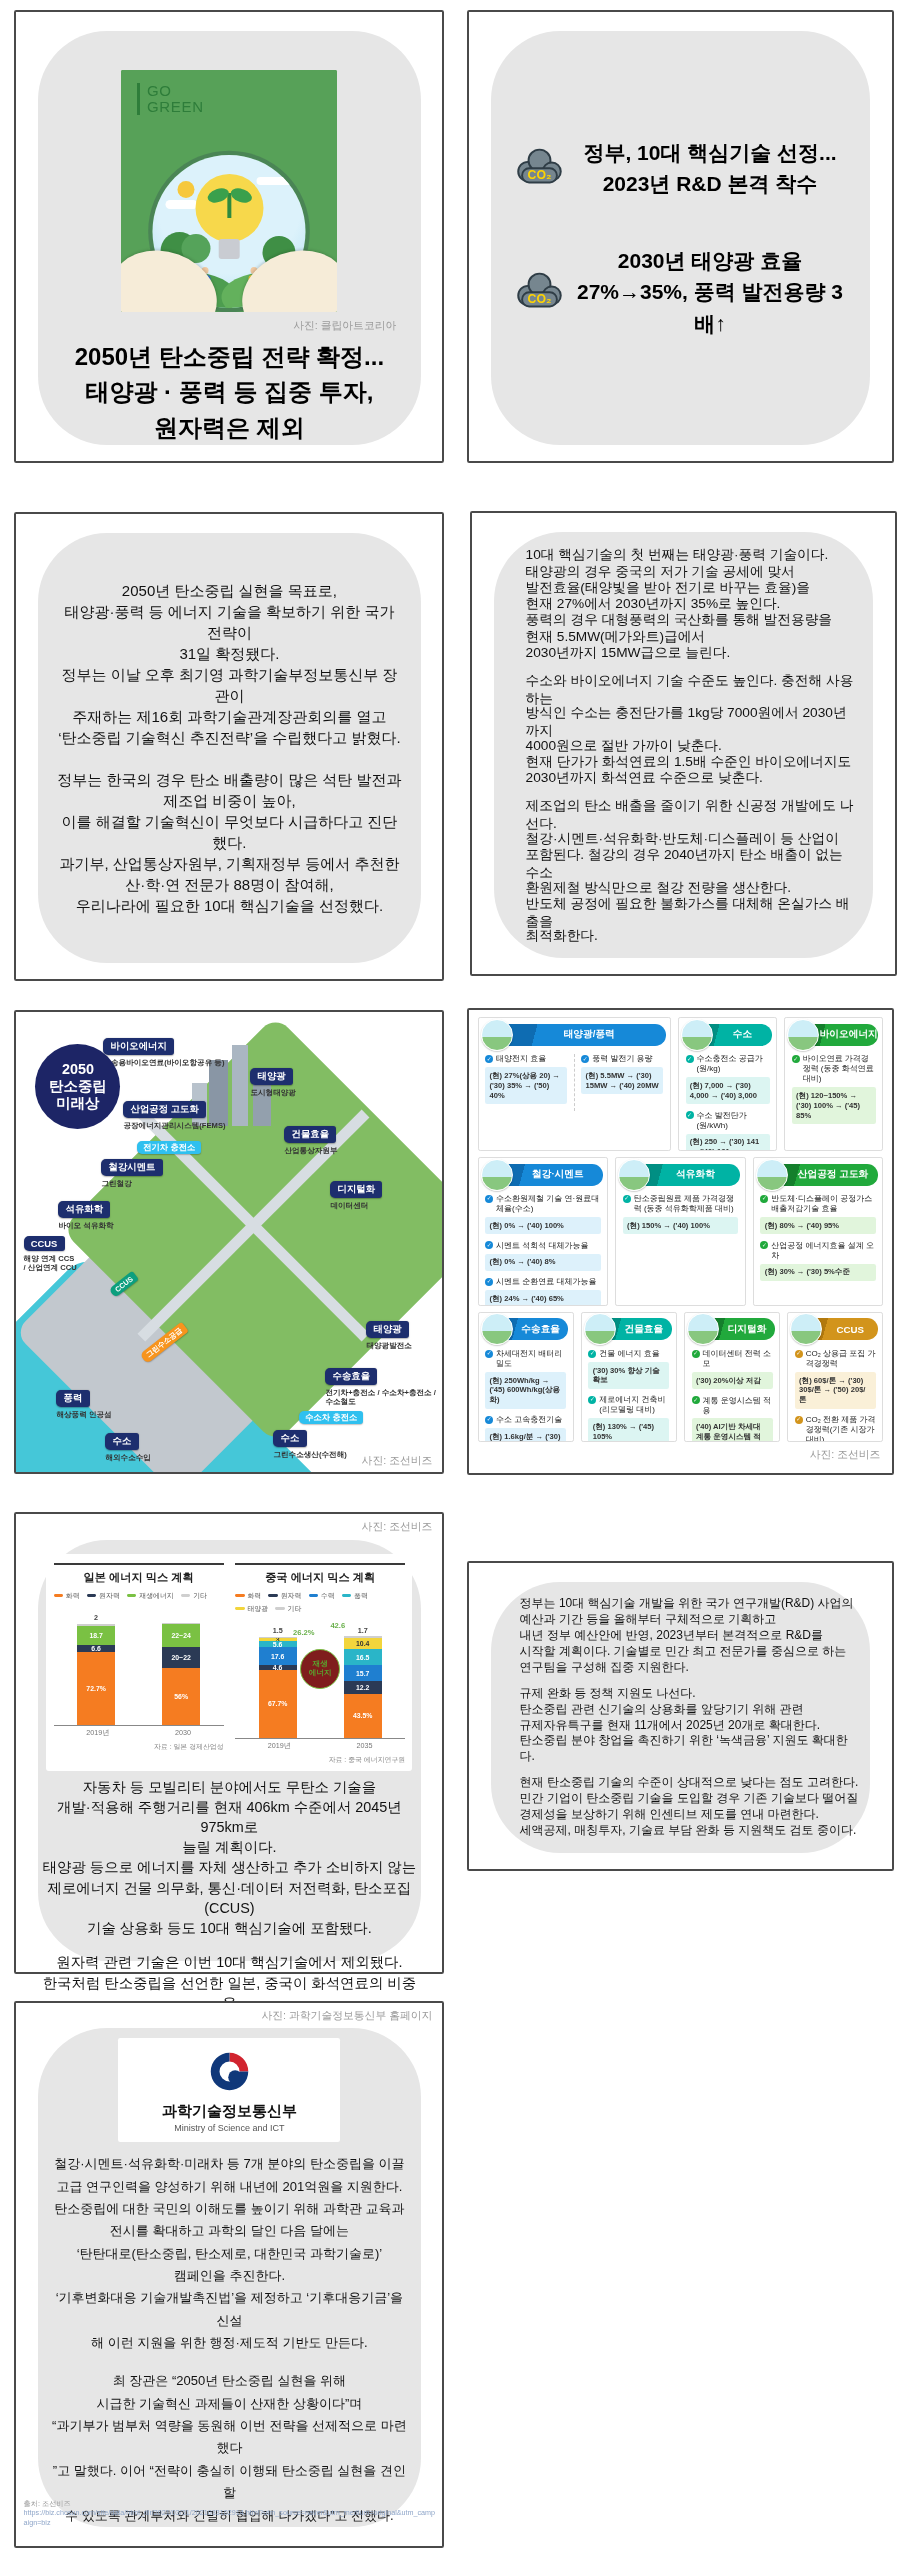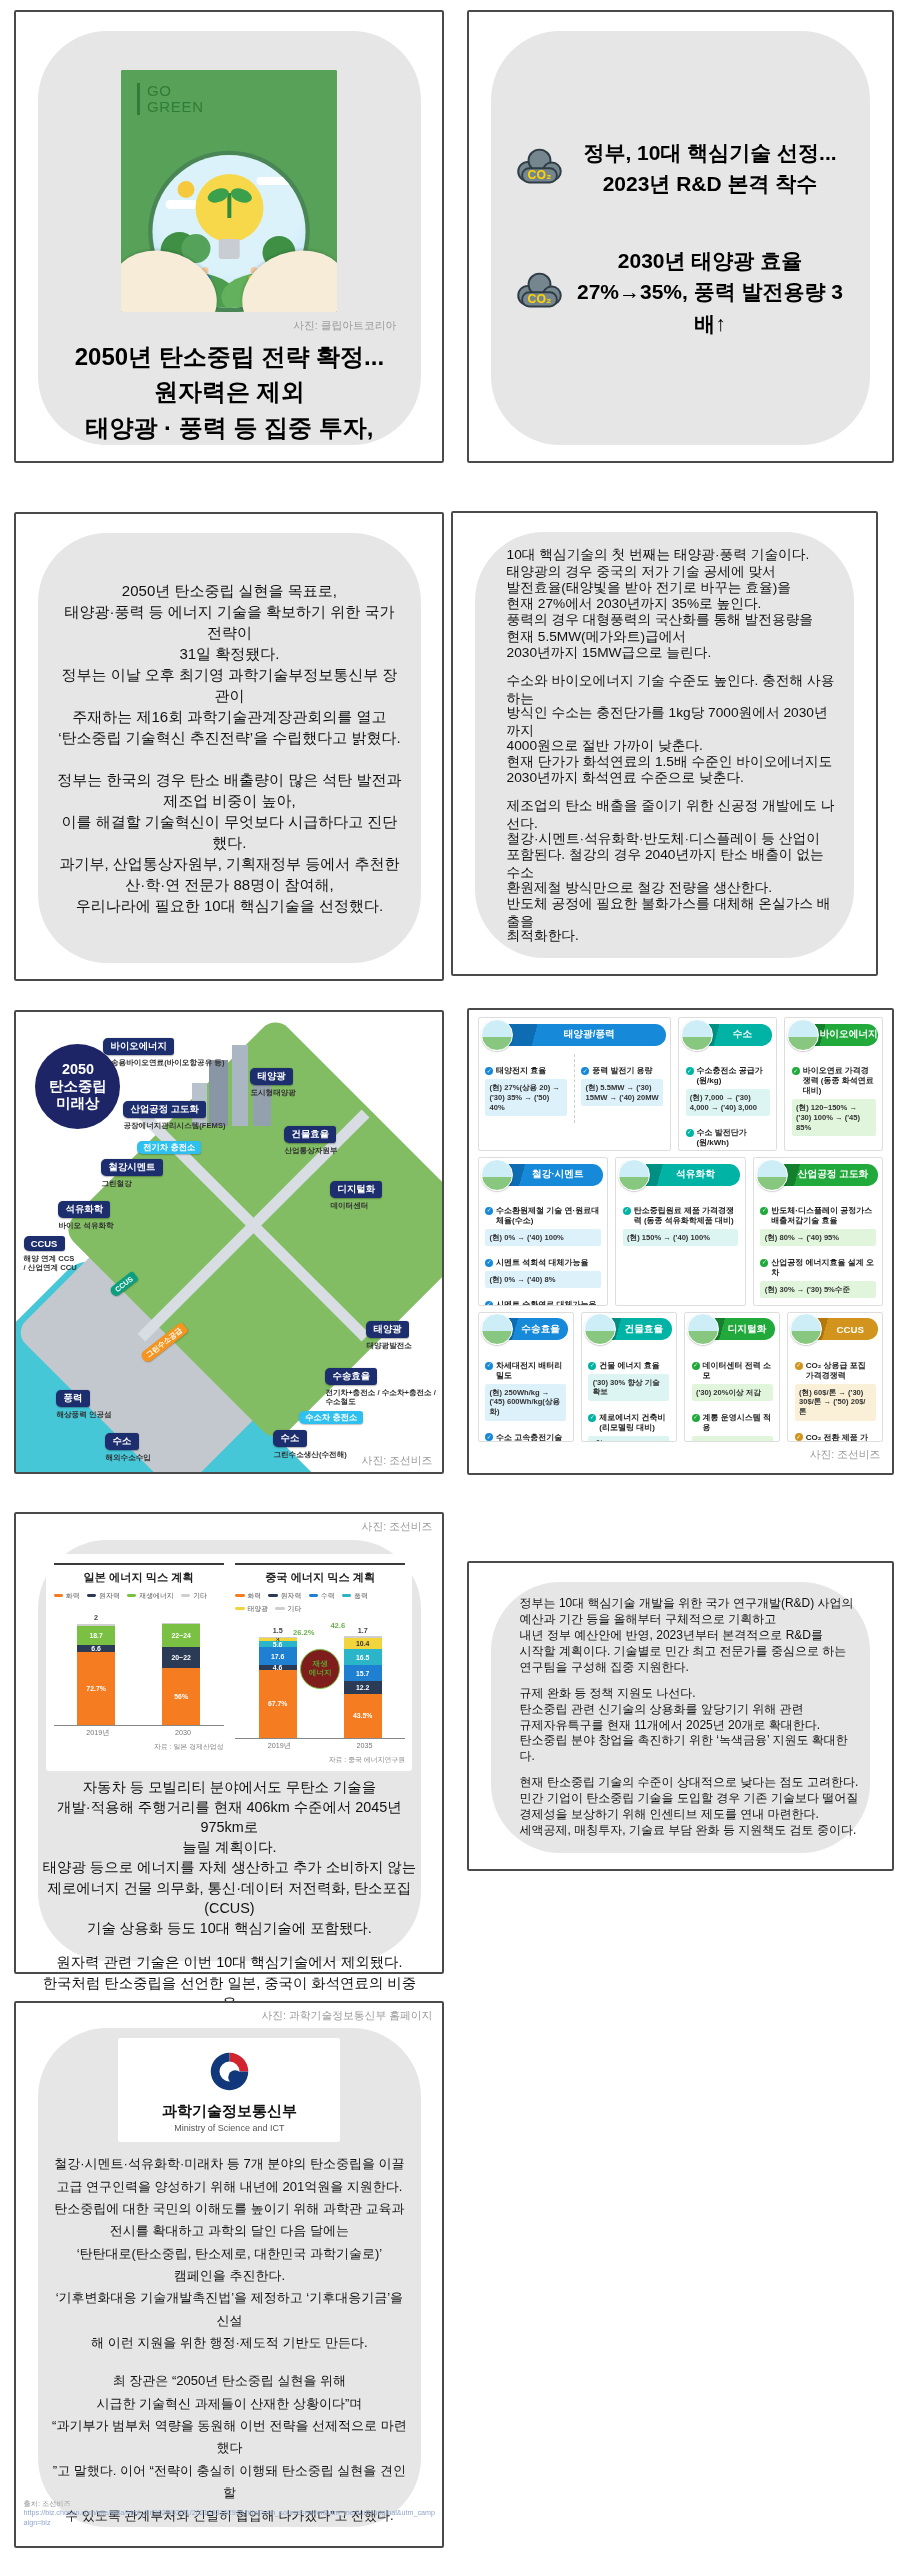--- a/index.html
+++ b/index.html
@@ -8,21 +8,21 @@
   .card{position:absolute;background:#fff;border:2.9px solid #4a4a4a;border-radius:2.2px;box-sizing:border-box;}
   .bubble{position:absolute;left:21.6px;right:21.6px;top:19px;bottom:16px;background:#e6e6e6;border-radius:69px;box-sizing:border-box;}
   .caption{color:#9a9a9a;font-size:10.8px;}
   .tline{min-height:1em;}
   .tgap{height:17.3px;}
 
   
   #card-poster   {left:14.4px; top:10px;   width:430px; height:453px;}
   #card-headlines{left:467px;top:10px;   width:427px; height:453px;}
   #card-article1 {left:14.4px; top:512px;  width:430px; height:469px;}
-  #card-article2 {left:451px;top:511px;  width:427px; height:465px;}
+  #card-article2 {left:470px;top:511px;  width:427px; height:465px;}
   #card-map      {left:14.4px; top:1010px; width:430px; height:464px; overflow:hidden;}
   #card-grid     {left:467px;top:1008px; width:427px; height:467px;}
   #card-charts   {left:14.4px; top:1512px; width:430px; height:462px;}
   #card-article3 {left:467px;top:1561px; width:427px; height:310px;}
   #card-ministry {left:14.4px; top:2001px; width:430px; height:547px;}
 
   
   #card-poster .bubble{display:block;}
   .poster{width:216px;height:242px;background:#57a158;margin:39px auto 0;position:relative;overflow:hidden;border-radius:1.4px;}
   .gg-logo{position:absolute;left:16px;top:13px;border-left:3.6px solid #2e7d3a;padding-left:6.5px;color:#2e7d3a;
@@ -106,21 +106,21 @@
   .tg-head{position:absolute;top:3.6px;left:2.2px;right:4.3px;display:flex;align-items:center;height:26px;}
   .tg-ico{flex:none;width:30px;height:30px;border-radius:50%;border:1.4px solid #fff;z-index:2;margin-right:-8.7px;
           background:linear-gradient(#cdeef7 58%, #88c77f 58%);box-shadow:0 0.7px 1.4px rgba(0,0,0,.25);}
   .tg-pill{flex:1;height:22px;border-radius:2.9px 10.8px 10.8px 2.9px;display:flex;align-items:center;justify-content:center;
            color:#fff;font-weight:bold;font-size:9.7px;padding-left:8.7px;white-space:nowrap;}
   .tg-body{padding:4.3px 6.5px;}
   .tg-body.tg-cols{display:flex;}
   .tg-col{flex:1;min-width:0;}
   .tg-col + .tg-col{border-left:0.7px dashed #ccc;padding-left:6.5px;margin-left:6.5px;}
   .tg-metric{margin-bottom:6.5px;}
-  .tg-mlabel{display:flex;gap:2.9px;align-items:flex-start;font-size:8px;font-weight:bold;color:#222;line-height:1.25;margin-top:12px;}
+  .tg-mlabel{display:flex;gap:2.9px;align-items:flex-start;font-size:8px;font-weight:normal;color:#222;line-height:1.25;}
   .tg-dot{flex:none;margin-top:0.7px;width:8px;height:8px;border-radius:50%;color:#fff;font-size:5.8px;display:inline-flex;align-items:center;justify-content:center;}
   .tg-dot::before{content:"✓";}
   .tg-mval{margin-top:2.9px;font-size:7.6px;font-weight:bold;color:#333;padding:3.6px 4.3px;border-radius:2.2px;line-height:1.3;}
   .tg-caption{text-align:right;margin:1.4px 2.9px 0 0;}
 
   
   #card-charts .caption-top{position:absolute;top:5.8px;right:10px;}
   #card-charts .bubble{top:26px;bottom:11.5px;}
   .charts-panel{width:366px;margin:14.4px auto 5.8px;background:#fff;border-radius:2.9px;padding:8.7px 7.2px 5.8px;display:flex;gap:11.5px;box-sizing:border-box;}
   .mini-chart{flex:1;min-width:0;}
@@ -182,22 +182,22 @@
           <div class="gg-bush b2"></div>
           <div class="gg-person p1"></div>
           <div class="gg-person p2"></div>
         </div>
         <div class="gg-hand h1"></div>
         <div class="gg-hand h2"></div>
       </div>
       <div class="caption poster-caption">사진: 클립아트코리아</div>
       <h1 class="big-title">
           <div class="tline">2050년 탄소중립 전략 확정...</div>
+          <div class="tline">태양광 · 풍력 등 집중 투자,</div>
           <div class="tline">원자력은 제외</div>
-          <div class="tline">태양광 · 풍력 등 집중 투자,</div>
         </h1>
     </div>
   </section>
 
   <section class="card" id="card-headlines">
     <div class="bubble">
       <div class="hl-row">
         <span class="hl-ico">
           <svg viewBox="0 0 76 62" width="49" height="40">
               <g fill="#76868f" stroke="#2f3d46" stroke-width="3">

